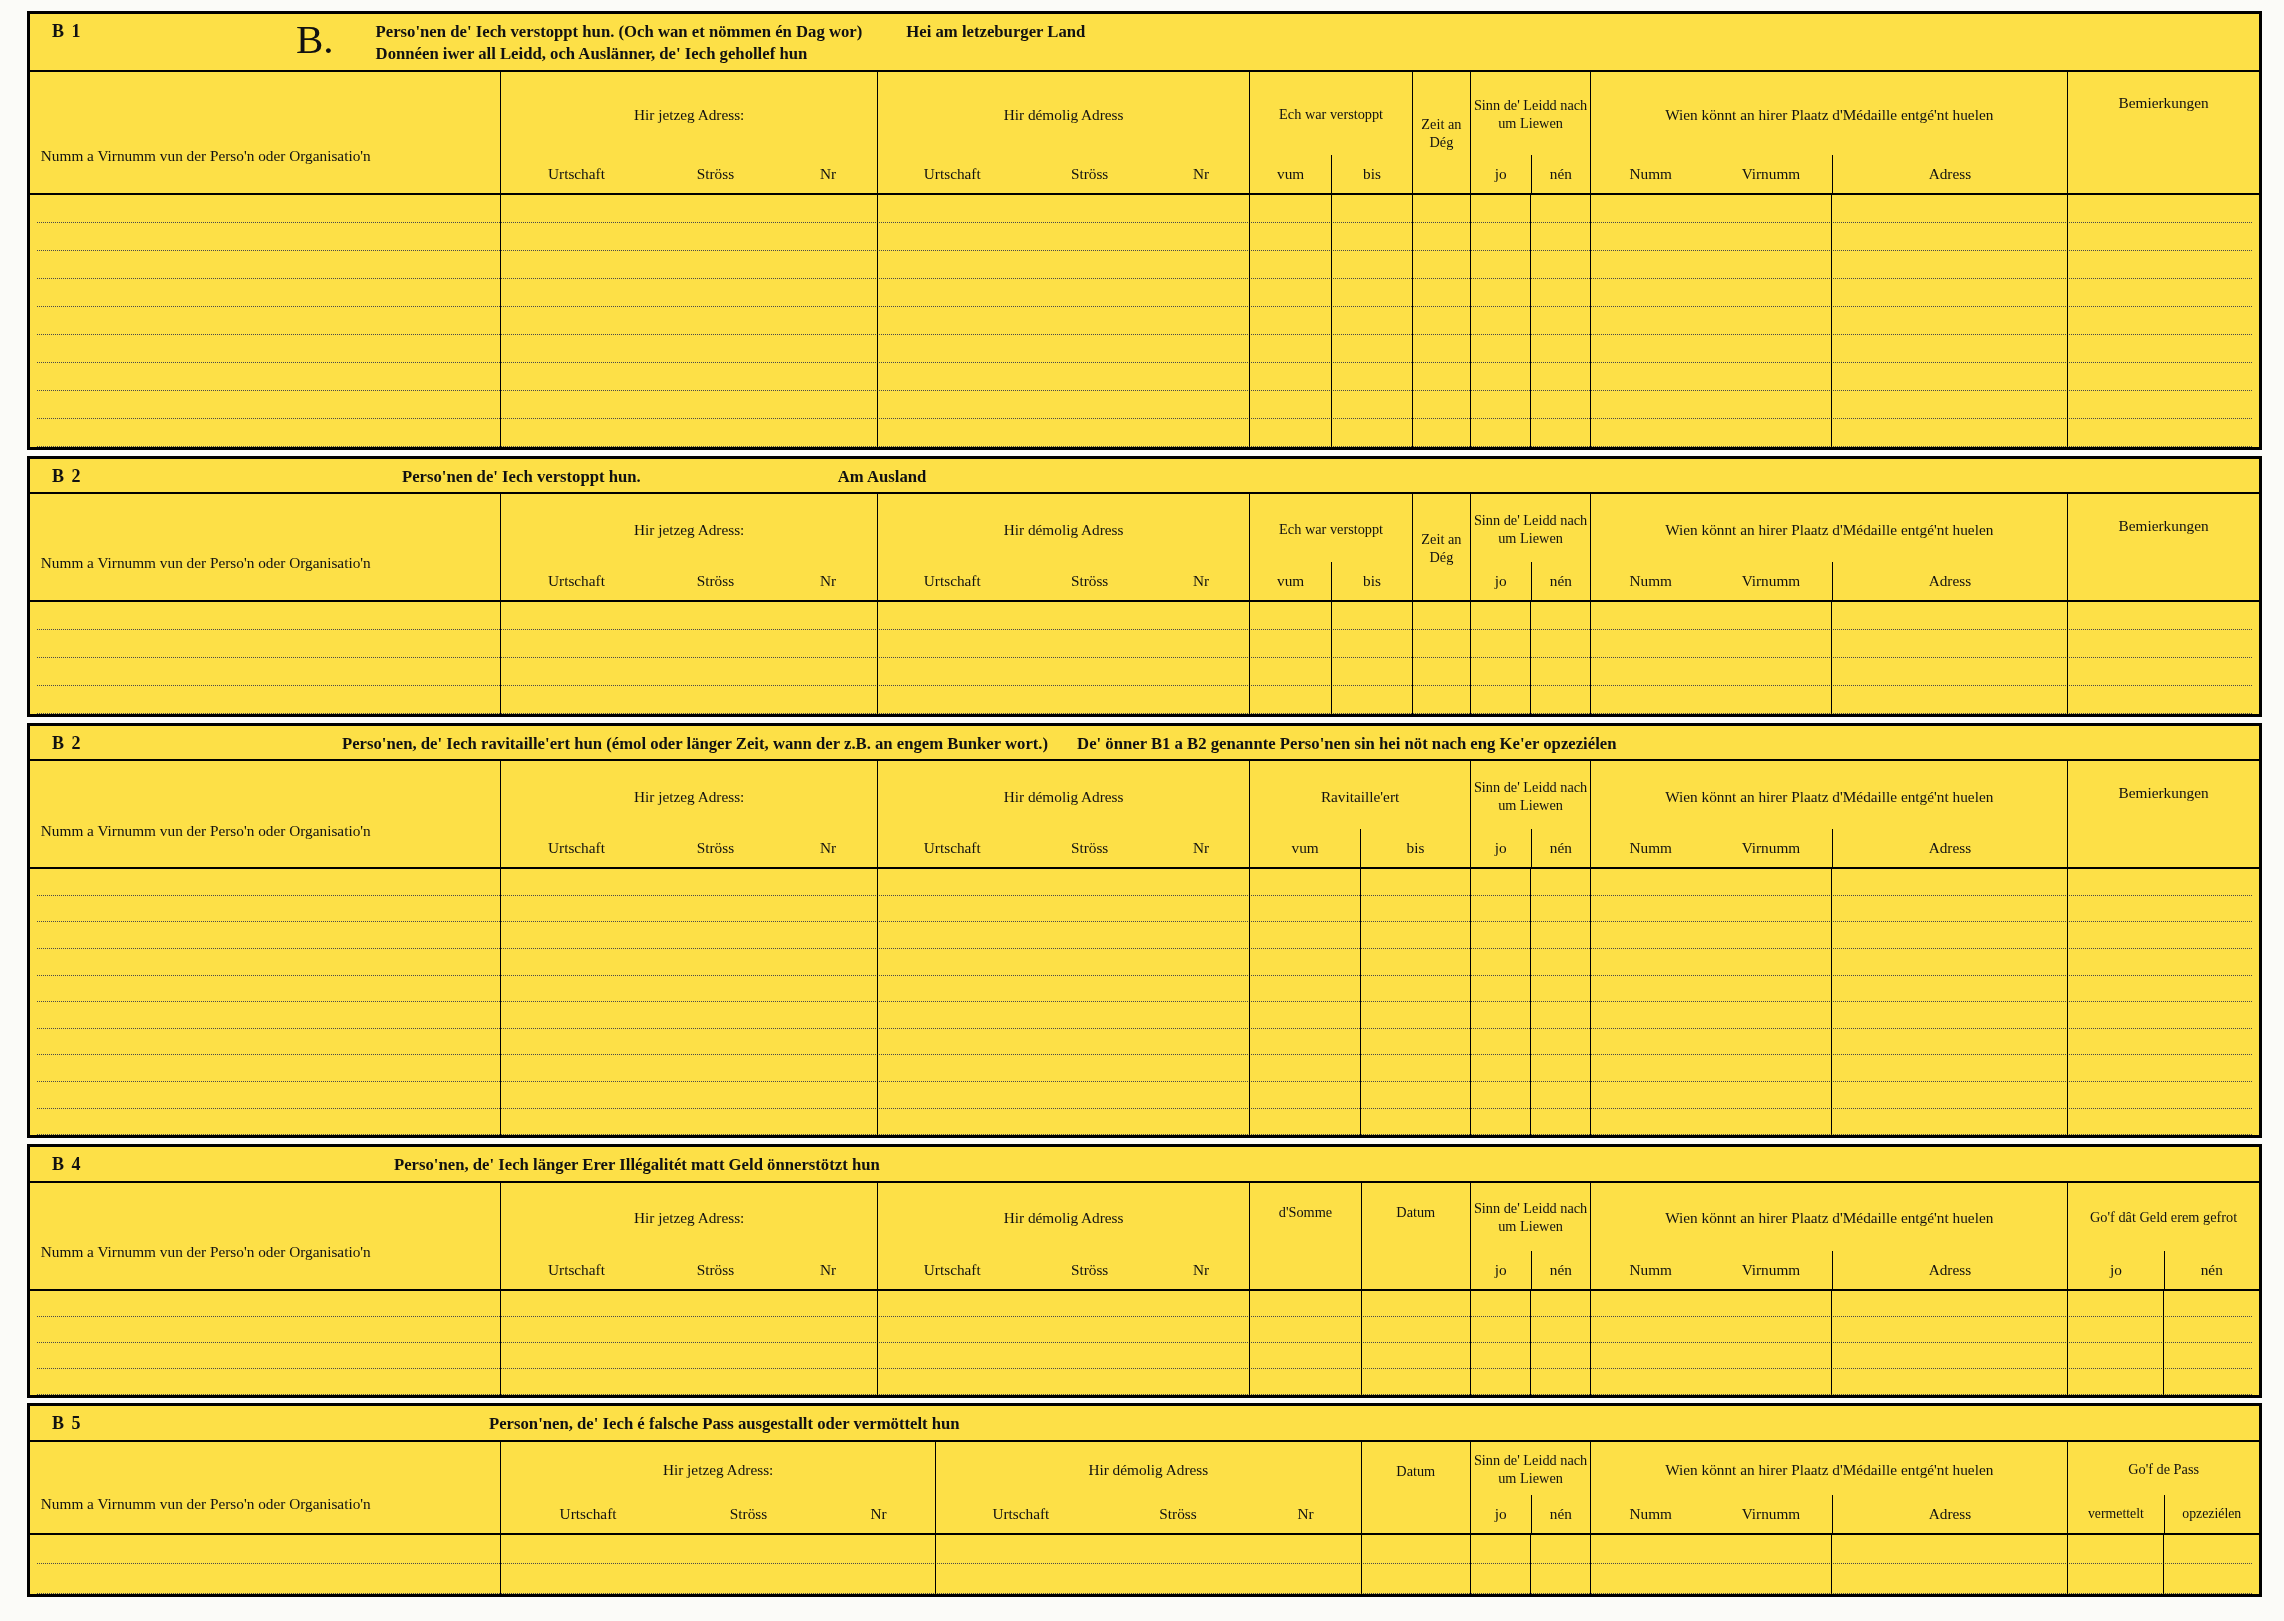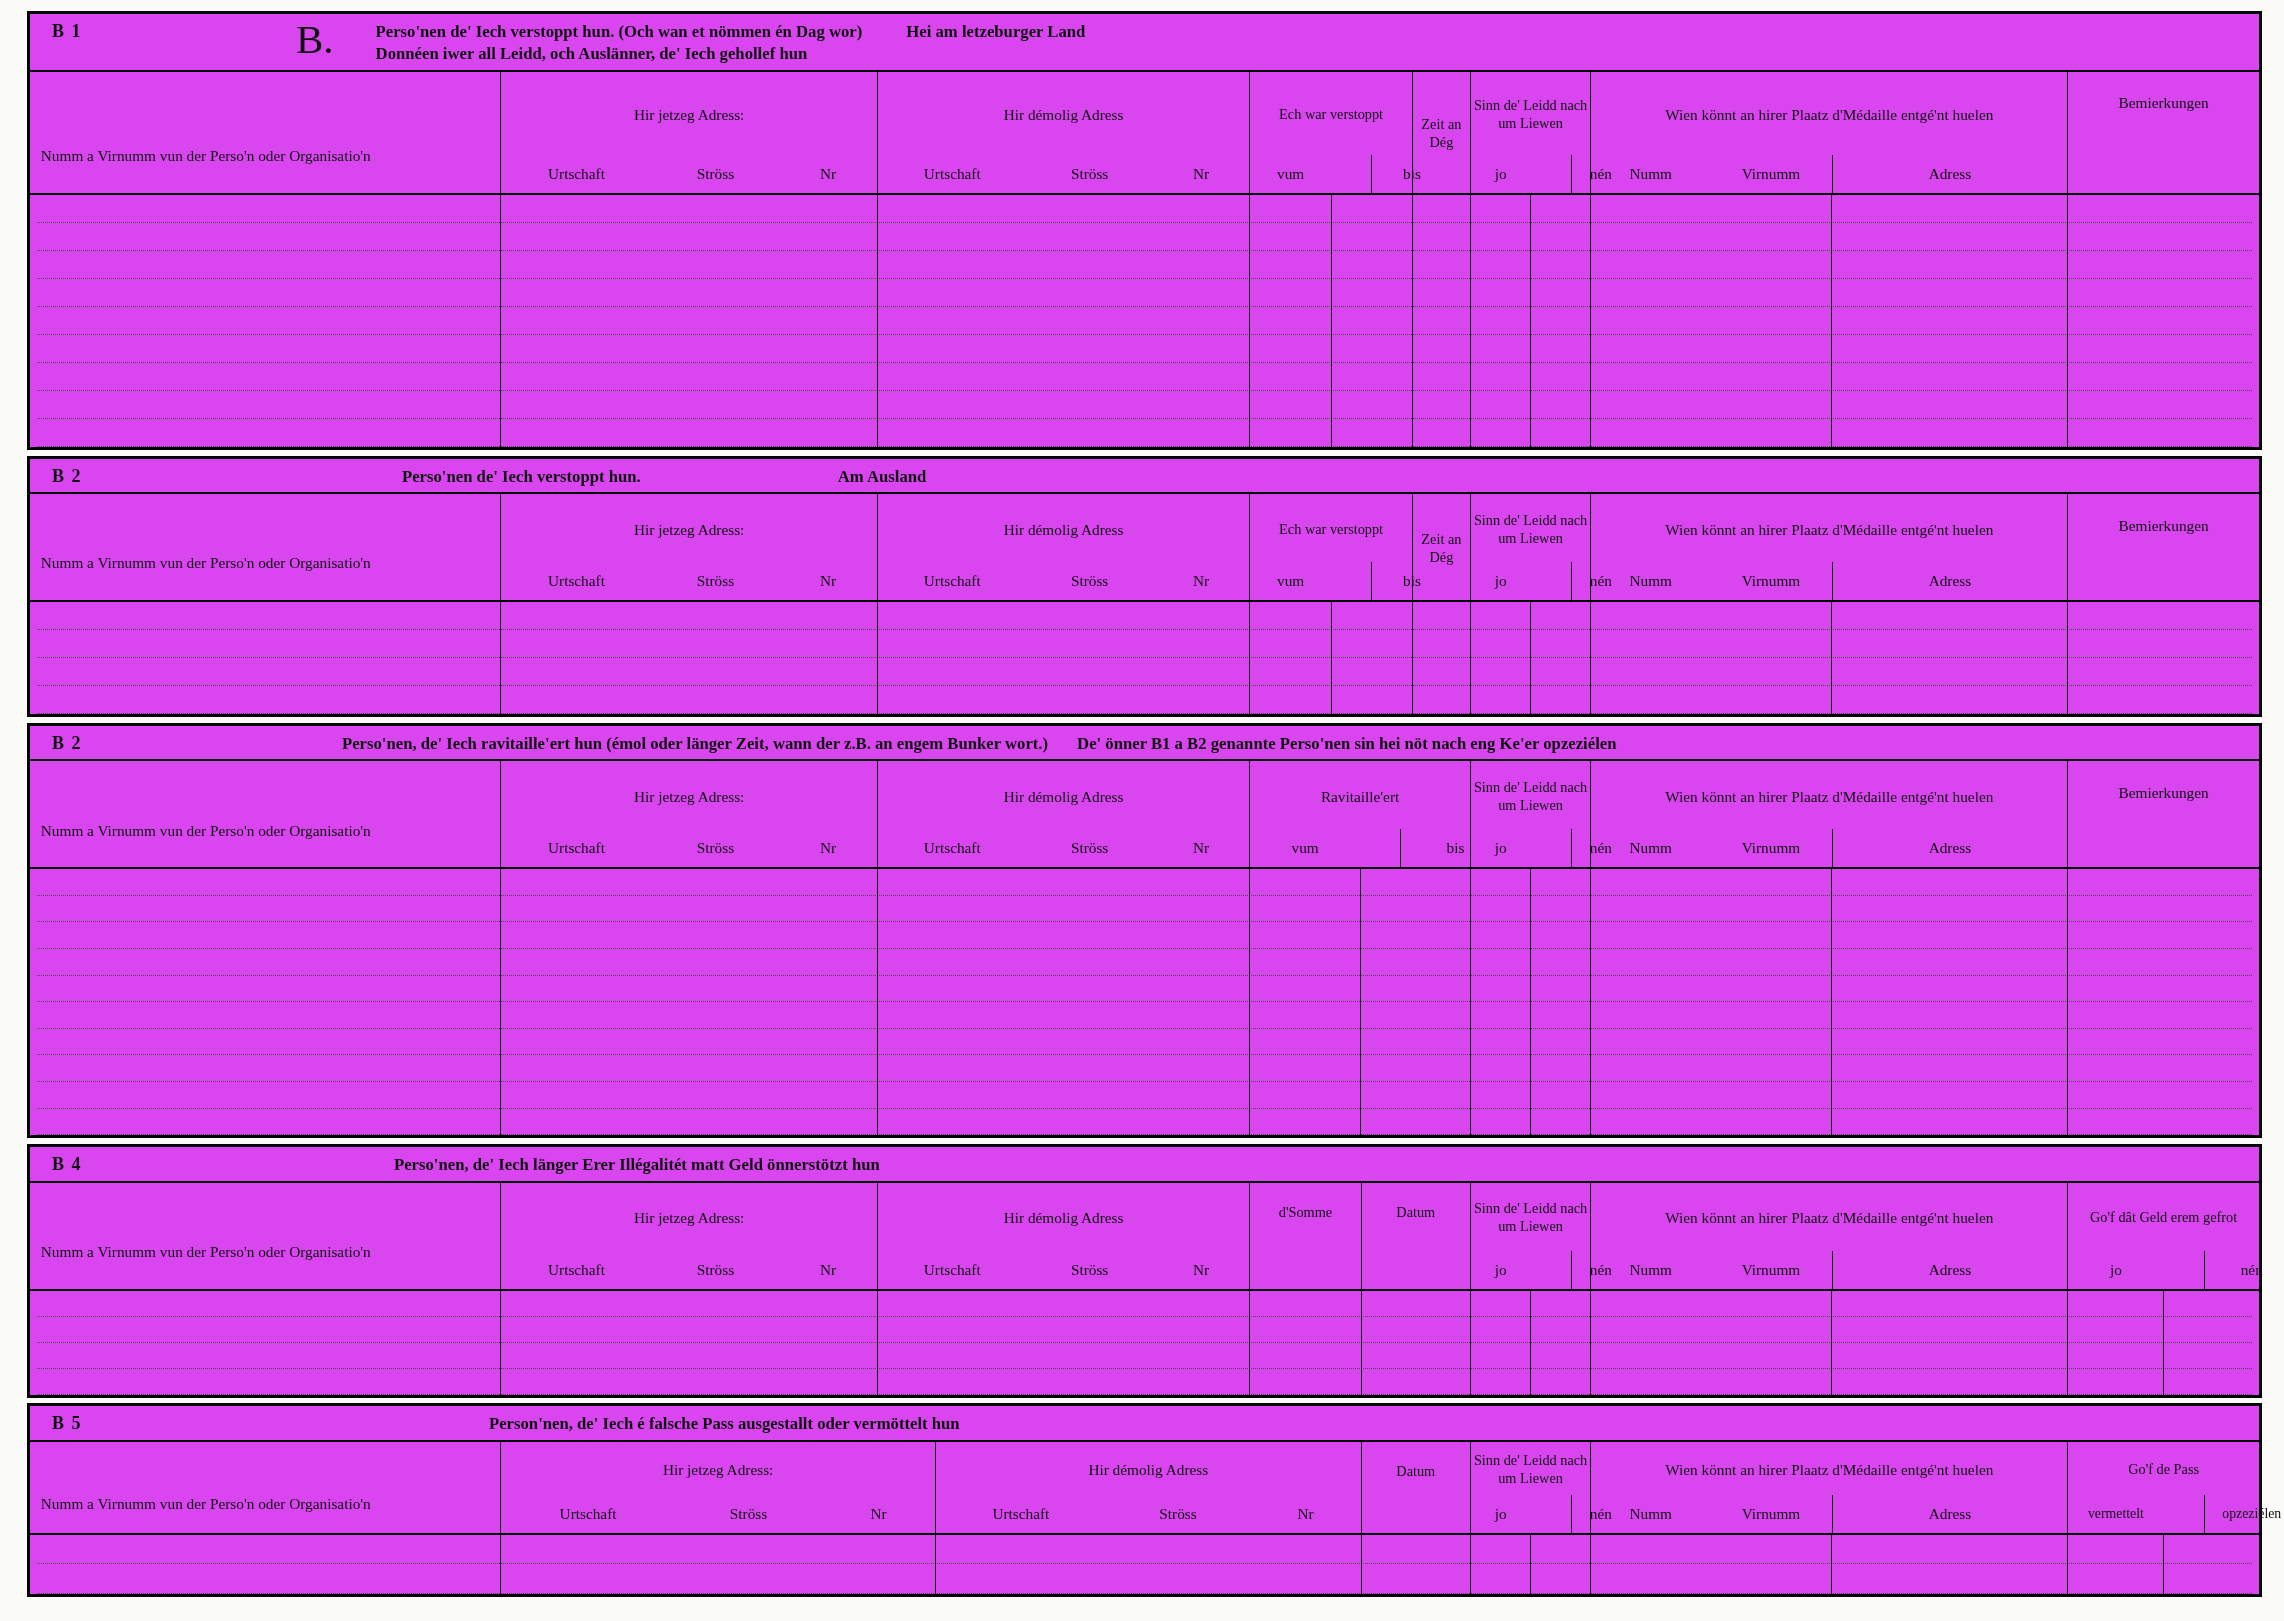--- a/index.html
+++ b/index.html
@@ -5,21 +5,21 @@
   *{box-sizing:border-box;margin:0;padding:0;}
   html,body{width:2284px;height:1622px;}
   body{
     background:#fbfbf8;
     font-family:"Liberation Serif", serif;
     color:#111;
     position:relative;
     overflow:hidden;
   }
   .page{position:absolute;left:27px;top:10.8px;width:2235px;}
-  .sec{border:3px solid #000;background:#d946ef;margin-bottom:5.9px;}
+  .sec{border:3px solid #000;background:#fde047;margin-bottom:5.9px;}
   
   .title-row{display:flex;align-items:flex-start;border-bottom:2px solid #000;padding:6.9px 0 3.9px;}
   .sec-id{flex:0 0 86px;padding-left:22px;font-weight:bold;font-size:18px;letter-spacing:1.5px;white-space:nowrap;}
   .big-letter{font-size:41px;line-height:37px;margin-left:180px;margin-right:42px;font-weight:400;}
   .title-lines{font-weight:bold;font-size:16.7px;line-height:22.6px;}
   .single-title{font-weight:bold;font-size:16.7px;line-height:22.6px;}
   .suffix{margin-left:44px;}
   .suffix-wide{margin-left:197px;text-align:right;}
   .suffix-near{margin-left:29px;}
   
@@ -32,21 +32,21 @@
   .ch-cell{border-left:1.5px solid #000;display:flex;flex-direction:column;min-width:0;position:relative;}
   .colhead > .ch-cell:first-child{border-left:none;}
   .ch-name{justify-content:flex-end;padding:0 10.8px 27.6px;display:flex;}
   .h188 .ch-name{padding-bottom:19.7px;}
   .gl{flex:1;display:flex;align-items:center;justify-content:center;text-align:center;padding:3px 6.9px 0;line-height:19.7px;}
   .gl.top{flex:0 0 auto;align-items:flex-start;padding-top:21.7px;}
   .gl.sm{font-size:14.3px;line-height:17.7px;padding-left:3px;padding-right:3px;}
   .subs{height:38px;display:grid;}
   .subs span{display:flex;align-items:center;justify-content:center;min-width:0;}
   .subs3{grid-template-columns:40% 34% 26%;}
-  .subs2{grid-template-columns:50% 50%;gap:40px;}
+  .subs2{grid-template-columns:50% 50%;}
   .subs2 span + span{border-left:1.5px solid #000;}
   .subsW{grid-template-columns:25% 25.5% 49.5%;}
   .subsW span:nth-child(3){border-left:1.5px solid #000;}
   .subs .smtxt{font-size:13.8px;}
   
   .body{position:relative;--rh:28px;}
   .rowline{height:var(--rh);border-bottom:1.5px dotted #4a4a4a;margin:0 6.9px;}
   .vl{position:absolute;top:0;bottom:0;width:0;border-left:1.5px solid #000;}
 </style>
 </head>

